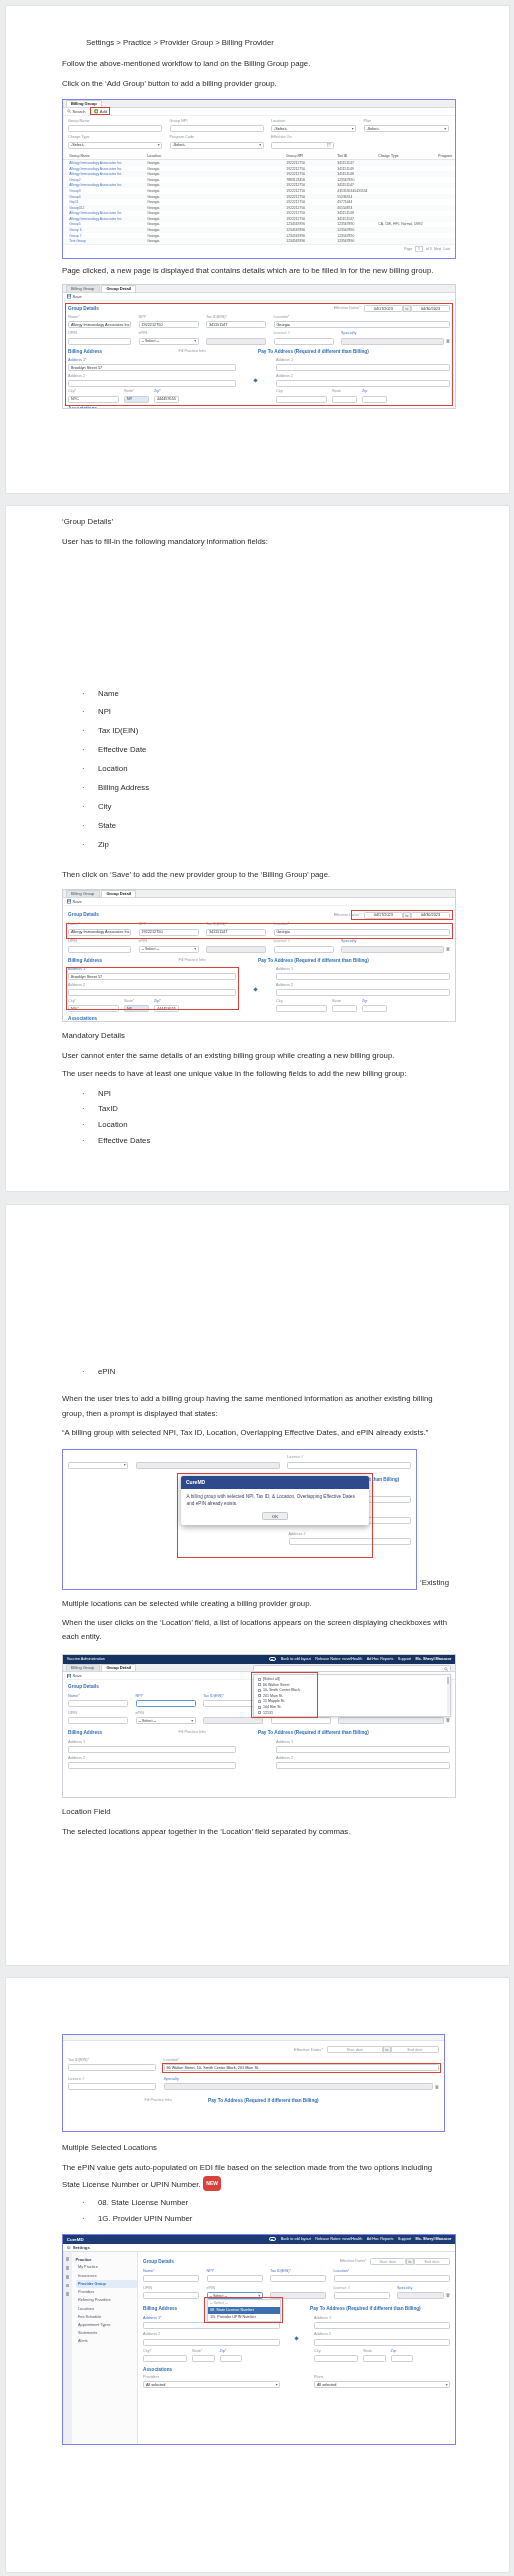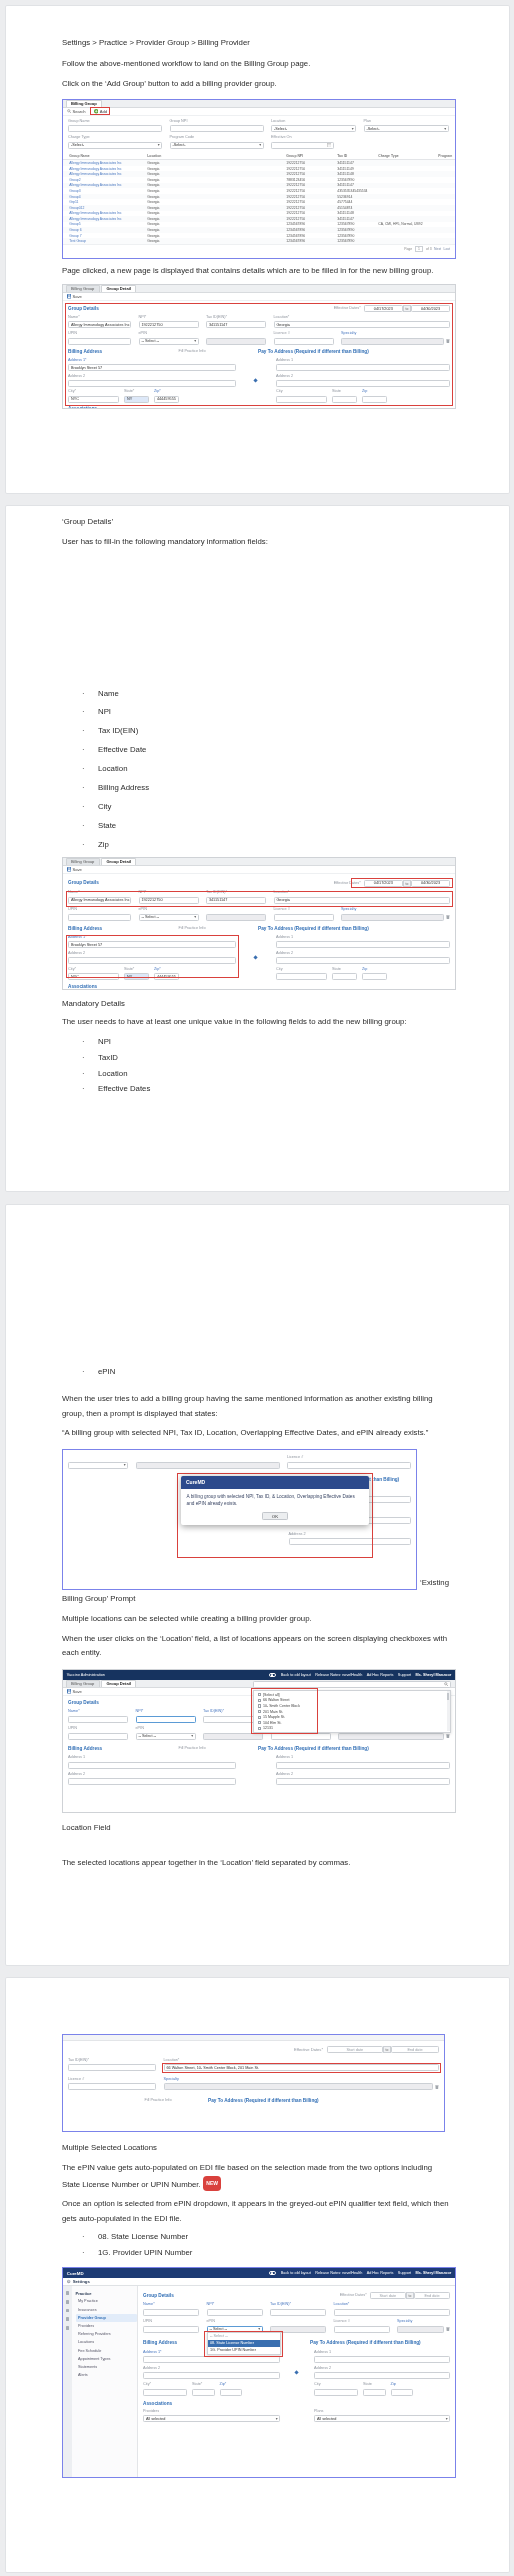--- a/index.html
+++ b/index.html
@@ -90,21 +90,21 @@
   .side-item { margin-left:12.5px; font-size:3.8px; color:#556; line-height:8.2px; padding-left:2.5px; }
   .side-menu .side-item:nth-child(3) { background:#e2ecf9; color:#2f6db4; font-weight:bold; border-radius:1.3px; }
   .opt { font-size:3.8px; line-height:7px; padding:0 2.5px; color:#444; white-space:nowrap; }
   .opt.hi { background:#3a6fb0; color:#fff; }
   .opt.dim { color:#98a0a8; }
 </style>
 </head>
 <body>
 
 <div class="card" style="height:489px;">
-  <div class="para" style="margin-top:30px;">Settings &gt; Practice &gt; Provider Group &gt; Billing Provider</div>
+  <div class="para" style="margin-top:30px;margin-left:24px;">Settings &gt; Practice &gt; Provider Group &gt; Billing Provider</div>
   <div class="para" style="margin-top:6.3px;">Follow the above-mentioned workflow to land on the Billing Group page.</div>
   <div class="para" style="margin-top:5.6px;">Click on the ‘Add Group’ button to add a billing provider group.</div>
 
   <div class="shot b-blue" style="margin-top:7.5px; width:394px; height:160px;">
     <div class="tabs">
       <span class="tab active">Billing Group</span>
     </div>
     <div class="tbar">
       <span class="btn">
         <svg width="4.4" height="4.4" viewBox="0 0 10 10">
@@ -473,20 +473,21 @@
       <div class="bitem"><span>Billing Address</span></div>
 
       <div class="bitem"><span>City</span></div>
 
       <div class="bitem"><span>State</span></div>
 
       <div class="bitem"><span>Zip</span></div>
 
   </div>
 
+  <div class="para" style="margin-top:17.6px;">Then click on ‘Save’ to add the new provider group to the ‘Billing Group’ page.</div>
 
   <div class="shot b-gray" style="margin-top:6.3px; width:394px; height:133px;">
     <div class="tabs">
       <span class="tab">Billing Group</span>
       <span class="tab active">Group Detail</span>
     </div>
     <div class="tbar">
       <span class="btn">
         <svg width="4.4" height="4.4" viewBox="0 0 10 10">
             <rect width="10" height="10" rx="1" fill="#3a6fb0"></rect>
@@ -614,20 +615,21 @@
         </div>
       </div>
     </div>
     <div class="row" style="margin-top:3.8px;">
         <span class="sec">Associations</span>
       </div>
 
   </div>
 
   <div class="para" style="margin-top:7.5px;">Mandatory Details</div>
+  <div class="para" style="margin-top:5px;">User cannot enter the same details of an existing billing group while creating a new billing group.</div>
   <div class="para" style="margin-top:3.8px;">The user needs to have at least one unique value in the following fields to add the new billing group:</div>
   <div class="blist" style="margin-top:7.5px;">
 
       <div class="bitem" style="margin-top:5px;"><span>NPI</span></div>
 
       <div class="bitem" style="margin-top:5px;"><span>TaxID</span></div>
 
       <div class="bitem" style="margin-top:5px;"><span>Location</span></div>
 
       <div class="bitem" style="margin-top:5px;"><span>Effective Dates</span></div>
@@ -680,21 +682,20 @@
       </div>
       <div class="redbox" style="left:114px; top:22.6px; width:196px; height:85px;"></div>
       <div class="modal">
         <div class="modal-hd">CureMD</div>
         <div class="modal-bd">A billing group with selected NPI, Tax ID, &amp; Location, Overlapping Effective Dates and ePIN already exists.</div>
         <div class="modal-ok">OK</div>
       </div>
     </div>
     <span class="para">‘Existing</span>
   </div>
-  <div class="para" style="margin-top:1.3px;">Billing Group’ Prompt</div>
 
   <div class="para" style="margin-top:6.3px;">Multiple locations can be selected while creating a billing provider group.</div>
   <div class="para" style="margin-top:5px;">When the user clicks on the ‘Location’ field, a list of locations appears on the screen displaying checkboxes with each entity.</div>
 
   <div class="shot b-gray" style="margin-top:8.8px; width:394px; height:144px;">
     <div class="navy">
       <span>Vaccine Administration</span>
       <span class="links">
         <span class="toggle"></span>
         <span>Back to old layout</span>
@@ -836,21 +837,21 @@
         <div class="cbrow">
           <span class="cb"></span>
           <span>12131</span>
         </div>
 
     </div>
     <div class="redbox" style="right:137px; top:17.6px; width:67px; height:46px;"></div>
   </div>
 
   <div class="para" style="margin-top:7.5px;">Location Field</div>
-  <div class="para" style="margin-top:21px;">The selected locations appear together in the ‘Location’ field separated by commas.</div>
+  <div class="para" style="margin-top:5px;">The selected locations appear together in the ‘Location’ field separated by commas.</div>
 </div>
 
 <div class="card" style="height:596px;">
 
   <div class="shot b-blue" style="margin-top:56px; width:383px; height:98px;">
     <div style="height:6.3px; background:#f3f4f6; border-bottom:0.6px solid #e3e5e8;"></div>
     <div class="row" style="margin-top:5px; justify-content:flex-end;">
       <span class="effwrap">
         <span class="lbl" style="margin-right:3.8px; font-size:4.1px;">Effective Dates*</span>
         <span class="input ph" style="width:56px;">Start date</span>
@@ -888,21 +889,20 @@
     </div>
     <div class="row" style="margin-top:7.5px;">
       <span style="width:69px;"></span>
       <span class="lbl" style="width:56px;">Fill Practice Info</span>
       <span class="sec">Pay To Address (Required if different than Billing)</span>
     </div>
   </div>
 
   <div class="para" style="margin-top:8.8px;">Multiple Selected Locations</div>
   <div class="para" style="margin-top:6.3px;"><span>The ePIN value gets auto-populated on EDI file based on the selection made from the two options including State License Number or UPIN Number.</span><span class="badge-new">NEW</span></div>
-  <div class="para" style="margin-top:5px;">Once an option is selected from ePIN dropdown, it appears in the greyed-out ePIN qualifier text field, which then gets auto-populated in the EDI file.</div>
   <div class="blist" style="margin-top:6.3px;">
 
       <div class="bitem" style="margin-top:5px;"><span>08. State License Number</span></div>
 
       <div class="bitem" style="margin-top:5px;"><span>1G. Provider UPIN Number</span></div>
 
   </div>
 
   <div class="shot b-blue" style="margin-top:8.8px; width:394px; height:211px;">
     <div class="navy" style="background:#1d3b74;">

